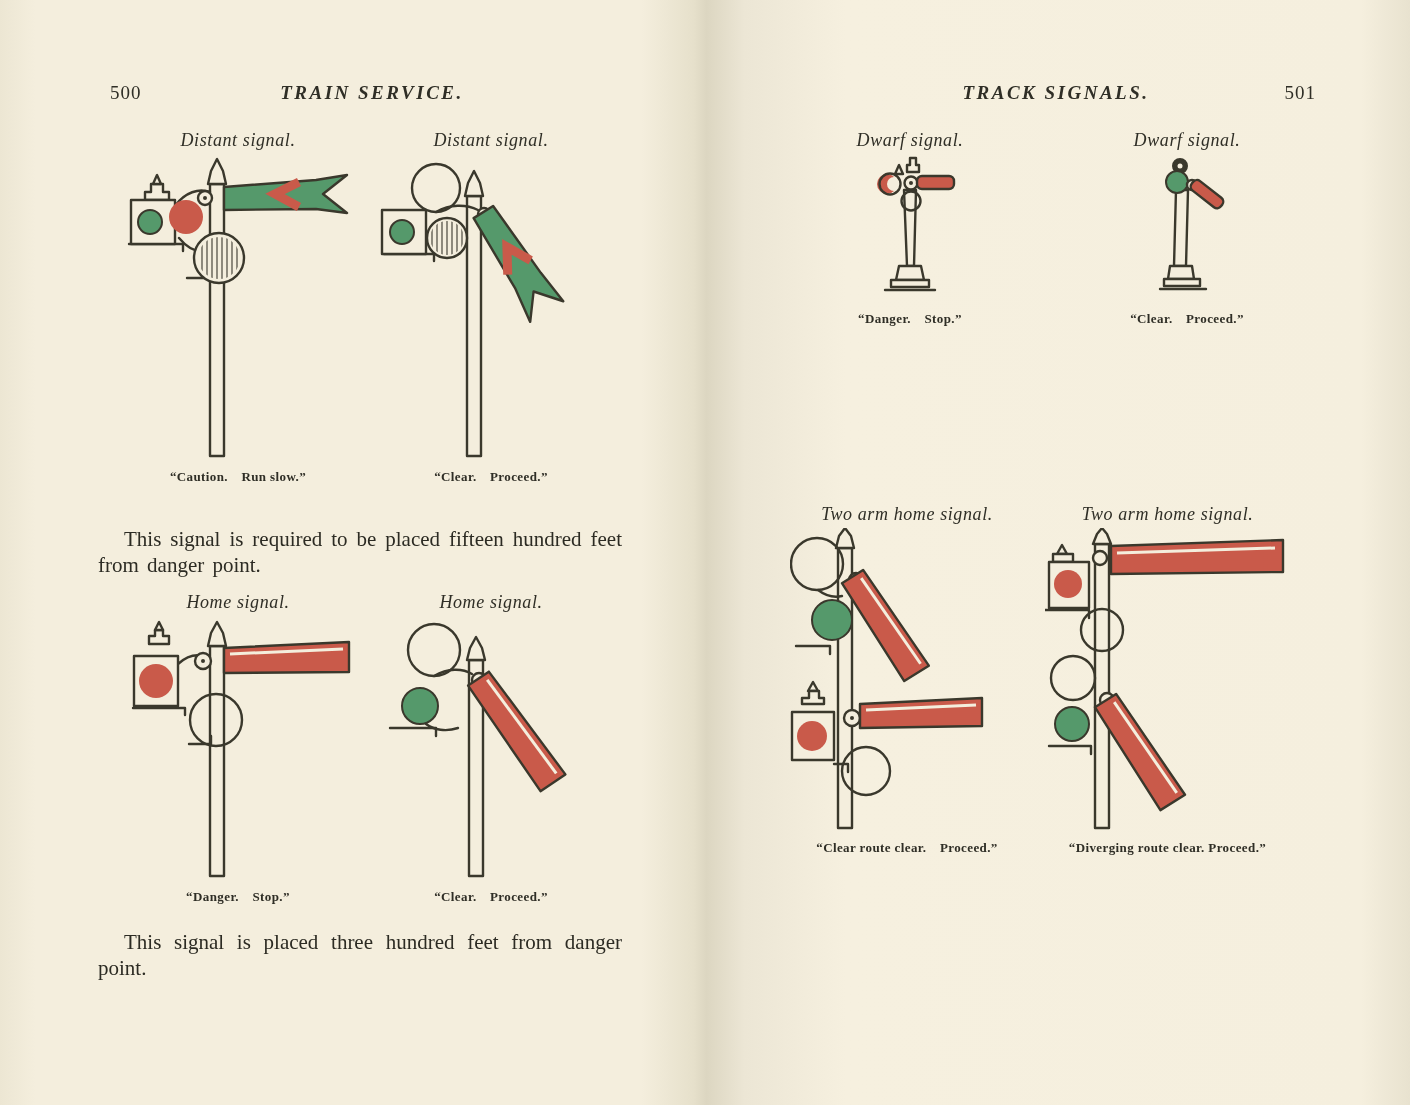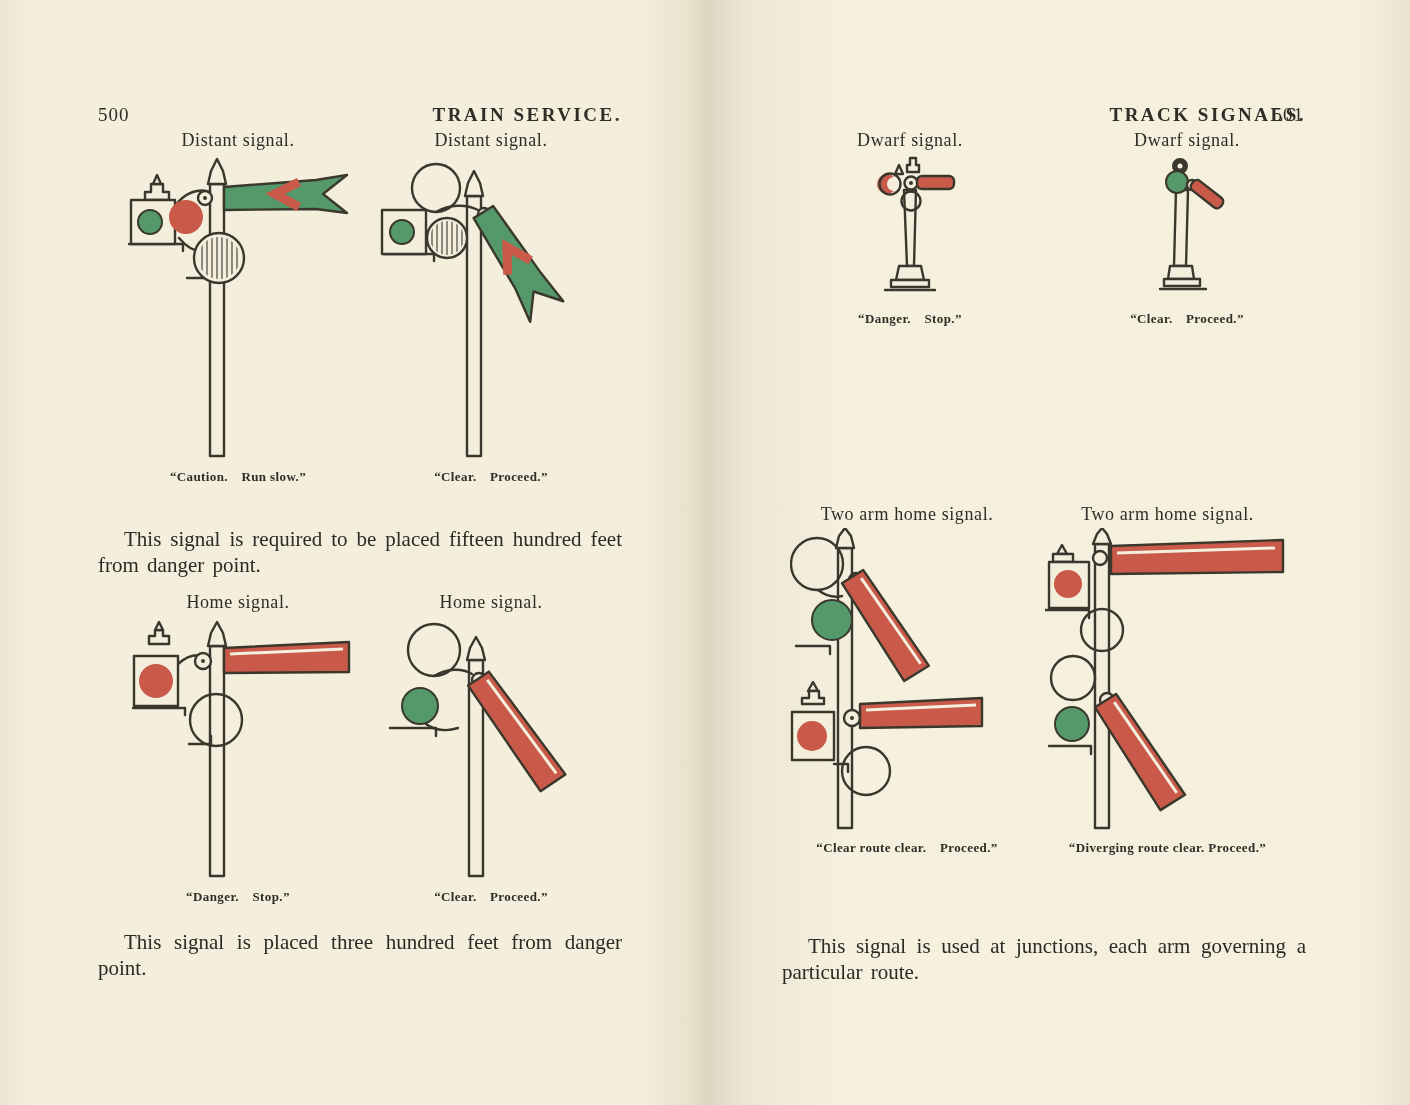--- a/index.html
+++ b/index.html
@@ -12,30 +12,30 @@
     position:relative;width:1410px;height:1105px;
     background:linear-gradient(90deg,
       #ece6d3 0%, #f4eedd 2.5%, #f4eedd 45.5%,
       #e6e0cb 49.2%, #dcd6c1 50.1%, #ece6d5 52.8%,
       #f6f0df 60%, #f5efde 96.5%, #e8e2cf 100%);
   }
   .page{position:absolute;top:0;height:1105px;width:524px;color:var(--ink,#2f2e26);}
   .page-left{left:98px;}
   .page-right{left:782px;}
 
-  .runhead{position:absolute;top:82px;left:0;width:100%;height:26px;margin-top:22px;}
+  .runhead{position:absolute;top:82px;left:12px;width:100%;height:26px;}
   .pageno{position:absolute;top:0;font-size:19px;letter-spacing:1px;}
   .pageno.pl{left:0;} .pageno.pr{right:2px;}
   .runtitle{
-    position:absolute;top:0;left:0;width:100%;text-align:right;
-    font-size:19px;letter-spacing:2.5px;font-weight:600;
+    position:absolute;top:0;left:0;width:100%;text-align:center;
+    font-style:italic;font-size:19px;letter-spacing:2.5px;font-weight:600;
   }
 
   .fig{position:absolute;text-align:center;}
-  .figcap{font-size:18px;letter-spacing:.6px;height:24px;line-height:24px;text-align:center;}
+  .figcap{font-style:italic;font-size:18px;letter-spacing:.6px;height:24px;line-height:24px;text-align:center;}
   .figlab{font-size:13px;font-weight:600;letter-spacing:.4px;margin-top:3px;line-height:23px;}
   .figlab.narrow{max-width:228px;margin-left:auto;margin-right:auto;}
   .fig svg{display:block;margin:2px auto 0 auto;}
 
   .para{
     position:absolute;left:0;width:524px;
     font-size:21px;line-height:26px;text-align:justify;
     text-indent:26px;word-spacing:3px;color:#2c2b23;
   }
 
@@ -259,16 +259,15 @@
         <circle class="pp" cx="62" cy="172" r="7"></circle>
         <g transform="rotate(58 62 174)">
           <polygon class="redarm" points="60,162 182,157 182,186 60,187"></polygon>
           <polyline class="pale" points="66,168 176,163"></polyline>
         </g>
         <path class="st" d="M4 218 L46 218 L46 226"></path>
       </svg>
       <div class="figlab narrow">“Diverging route clear. Proceed.”</div>
     </div>
 
-    <p class="para" style="top:912px;">This signal is used at junctions, each arm governing a particular route.</p>
   </div>
 
 </div>
 
 </body></html>

